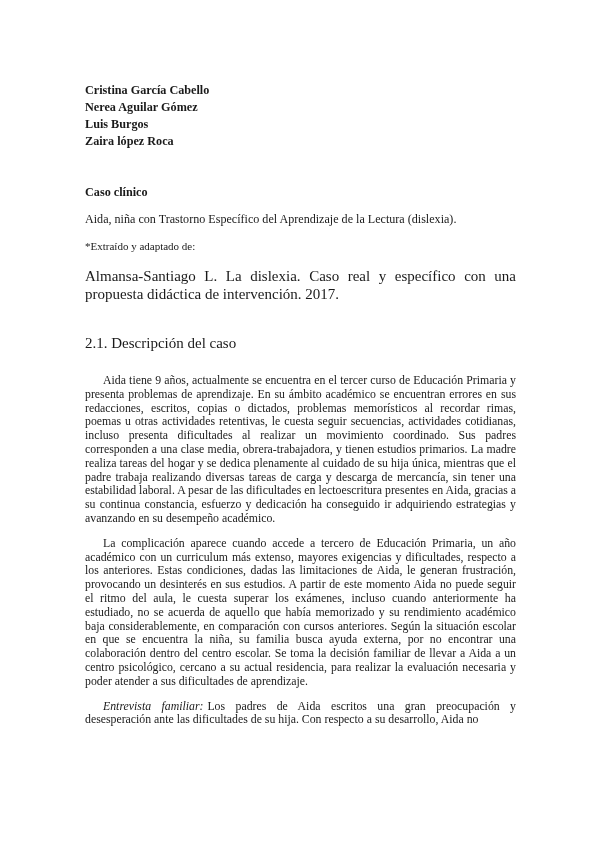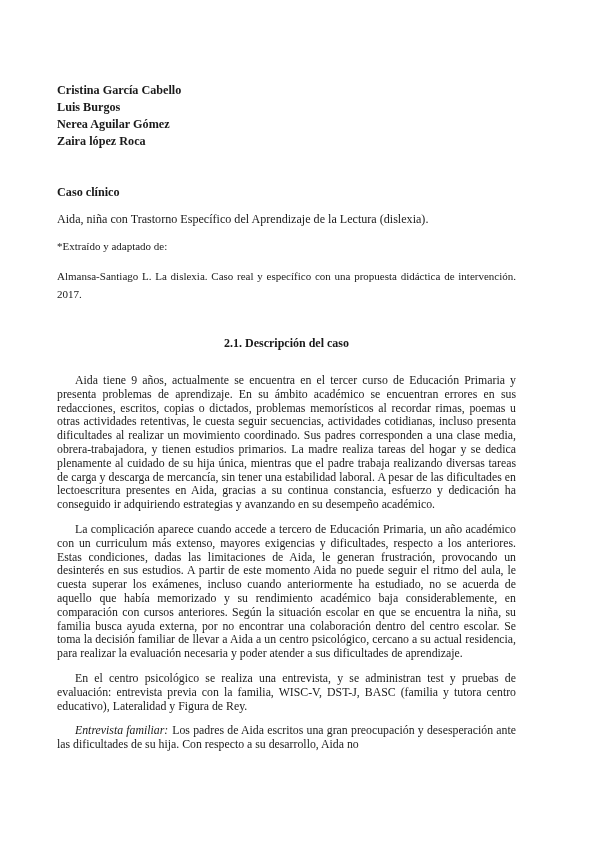--- a/index.html
+++ b/index.html
@@ -7,21 +7,21 @@
     padding: 0;
     background: #ffffff;
   }
   .page {
     position: relative;
     width: 600px;
     height: 848px;
     box-sizing: border-box;
     background: #ffffff;
     color: #1a1a1a;
-    padding: 82px 84px 0 57px;
+    padding: 82px 84px 0 85px;
     font-family: "Liberation Serif", "DejaVu Serif", serif;
     overflow: hidden;
   }
   .authors p {
     margin: 0;
     font-weight: bold;
     font-size: 12.2px;
     line-height: 17px;
   }
   .case-label {
@@ -37,30 +37,29 @@
     line-height: 14px;
     white-space: nowrap;
   }
   .source-note {
     margin: 13px 0 0 0;
     font-size: 11px;
     line-height: 14px;
   }
   .reference {
     margin: 14px 0 0 0;
-    font-size: 11px;
+    font-size: 15px;
     line-height: 18px;
     text-align: justify;
   }
   .section-heading {
     margin: 33px 0 0 0;
-    font-weight: bold;
-    font-size: 12px;
+    font-weight: normal;
+    font-size: 15px;
     line-height: 14px;
-    text-align: center;
   }
   .body-par {
     margin: 11px 0 0 0;
     font-size: 11.8px;
     line-height: 13.8px;
     text-align: justify;
     text-indent: 18px;
   }
   .body-par.first {
     margin-top: 24px;
@@ -70,35 +69,34 @@
     margin-right: 4px;
   }
 </style>
 </head>
 <body>
 
 <div class="page">
 
   <div class="authors">
     <p>Cristina García Cabello</p>
+    <p>Nerea Aguilar Gómez</p>
     <p>Luis Burgos</p>
-    <p>Nerea Aguilar Gómez</p>
     <p>Zaira lópez Roca</p>
   </div>
 
   <p class="case-label">Caso clínico</p>
 
   <p class="doc-title">Aida, niña con Trastorno Específico del Aprendizaje de la Lectura (dislexia).</p>
 
   <p class="source-note">*Extraído y adaptado de:</p>
 
   <p class="reference">Almansa-Santiago L. La dislexia. Caso real y específico con una propuesta didáctica de intervención. 2017.</p>
 
   <p class="section-heading">2.1. Descripción del caso</p>
 
   <div>
     <p class="body-par first">Aida tiene 9 años, actualmente se encuentra en el tercer curso de Educación Primaria y presenta problemas de aprendizaje. En su ámbito académico se encuentran errores en sus redacciones, escritos, copias o dictados, problemas memorísticos al recordar rimas, poemas u otras actividades retentivas, le cuesta seguir secuencias, actividades cotidianas, incluso presenta dificultades al realizar un movimiento coordinado. Sus padres corresponden a una clase media, obrera-trabajadora, y tienen estudios primarios. La madre realiza tareas del hogar y se dedica plenamente al cuidado de su hija única, mientras que el padre trabaja realizando diversas tareas de carga y descarga de mercancía, sin tener una estabilidad laboral. A pesar de las dificultades en lectoescritura presentes en Aida, gracias a su continua constancia, esfuerzo y dedicación ha conseguido ir adquiriendo estrategias y avanzando en su desempeño académico.</p>
     <p class="body-par">La complicación aparece cuando accede a tercero de Educación Primaria, un año académico con un curriculum más extenso, mayores exigencias y dificultades, respecto a los anteriores. Estas condiciones, dadas las limitaciones de Aida, le generan frustración, provocando un desinterés en sus estudios. A partir de este momento Aida no puede seguir el ritmo del aula, le cuesta superar los exámenes, incluso cuando anteriormente ha estudiado, no se acuerda de aquello que había memorizado y su rendimiento académico baja considerablemente, en comparación con cursos anteriores. Según la situación escolar en que se encuentra la niña, su familia busca ayuda externa, por no encontrar una colaboración dentro del centro escolar. Se toma la decisión familiar de llevar a Aida a un centro psicológico, cercano a su actual residencia, para realizar la evaluación necesaria y poder atender a sus dificultades de aprendizaje.</p>
-    <p class="body-par">En el centro psicológico se realiza una entrevista, y se administran test y pruebas de evaluación: entrevista previa con la familia, WISC-V, DST-J, BASC (familia y tutora centro educativo), Lateralidad y Figura de Rey.</p>
     <p class="body-par"><span class="italic-lead">Entrevista familiar:</span><span>Los padres de Aida escritos una gran preocupación y desesperación ante las dificultades de su hija. Con respecto a su desarrollo, Aida no</span></p>
   </div>
 
 </div>
 
 </body></html>

